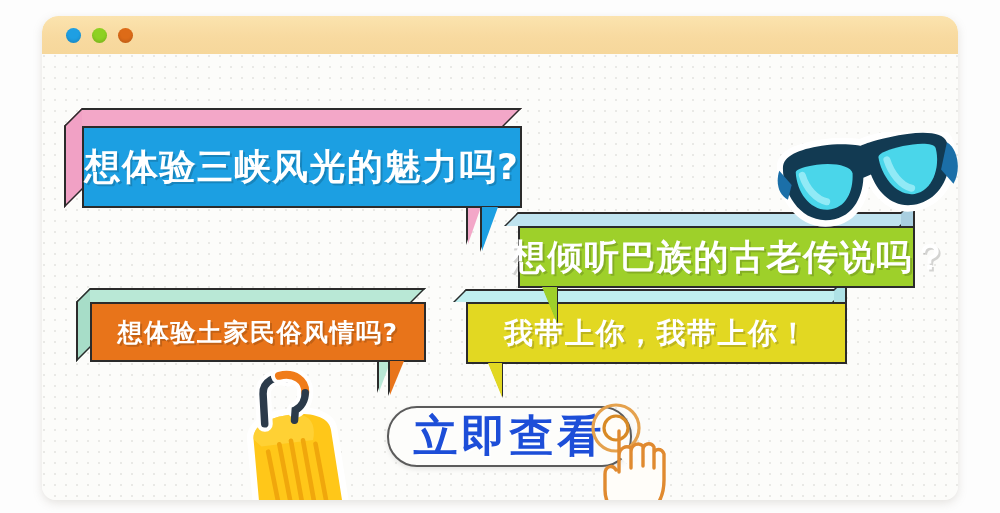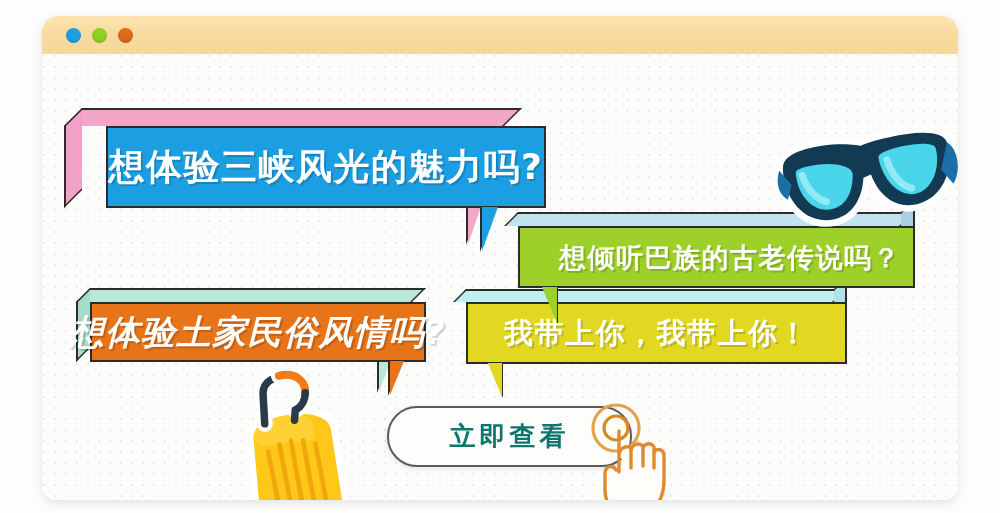--- a/index.html
+++ b/index.html
@@ -56,21 +56,21 @@
   }
   
   .slab{position:absolute;z-index:1;border:2.2px solid #2b2b2b;box-sizing:border-box;}
   .slab.top{}
   .slab.side{}
 
   
   .tail{position:absolute;z-index:4;}
 
   
-  #b1{left:40px;top:72px;padding-left:24px;}
+  #b1{left:40px;top:72px;}
   #b1 .body{width:440px;height:82px;background:#1c9fe2;}
   #b1 .body span{font-size:36px;}
   #b1 .slab.top{
     left:-18px;top:-18px;width:440px;height:18px;background:#f3a7c8;
     transform:skewX(-45deg);transform-origin:bottom left;border-bottom:none;
   }
   #b1 .slab.side{
     left:-18px;top:-18px;width:18px;height:82px;background:#f1a1c5;
     transform:skewY(-45deg);transform-origin:top right;border-right:none;
   }
@@ -81,39 +81,39 @@
   }
   #b1 .tailshadow{
     position:absolute;z-index:2;left:386px;top:78px;width:0;height:0;
     border-left:14px solid #f3a7c8;border-bottom:40px solid transparent;
     filter:drop-shadow(-1.6px 1.4px 0 #2b2b2b);
   }
 
   
   #b2{left:476px;top:172px;}
   #b2 .body{width:397px;height:62px;background:#9ed02a;}
-  #b2 .body span{font-size:27px;margin-left:27px;}
+  #b2 .body span{font-size:35px;margin-left:27px;}
   #b2 .slab.top{
     left:-14px;top:-14px;width:397px;height:14px;background:#bfe3ef;
     transform:skewX(-45deg);transform-origin:bottom left;border-bottom:none;
   }
   #b2 .slab.side{
     left:383px;top:-14px;width:14px;height:62px;background:#a9cfe0;
     transform:skewY(-45deg);transform-origin:top left;border-left:none;
   }
   #b2 .tail{
     left:24px;top:61px;width:0;height:0;
     border-right:15px solid #9ed02a;border-bottom:36px solid transparent;
     filter:drop-shadow(1.6px 1.4px 0 #2b2b2b);
   }
 
   
   #b3{left:48px;top:248px;}
   #b3 .body{width:336px;height:60px;background:#e8741a;}
-  #b3 .body span{font-size:34px;font-style:italic;}
+  #b3 .body span{font-size:25px;}
   #b3 .slab.top{
     left:-14px;top:-14px;width:336px;height:14px;background:#b9e8d6;
     transform:skewX(-45deg);transform-origin:bottom left;border-bottom:none;
   }
   #b3 .slab.side{
     left:-14px;top:-14px;width:14px;height:60px;background:#a7ddc8;
     transform:skewY(-45deg);transform-origin:top right;border-right:none;
   }
   #b3 .tail{
     left:300px;top:59px;width:0;height:0;
@@ -148,21 +148,21 @@
   #cta{
     position:absolute;left:345px;top:352px;
     width:241px;height:57px;
     border:2.2px solid #5b5b5b;border-radius:30px;
     background:#fdfdfb;
     display:flex;align-items:center;justify-content:center;
     box-shadow:0 2px 5px rgba(0,0,0,.10);
     z-index:6;
   }
   #cta span{
-    font-size:26px;font-weight:bold;color:#0f766e;letter-spacing:4px;
+    font-size:44px;font-weight:bold;color:#1d4ed8;letter-spacing:4px;
     text-shadow:1.5px 1.5px 0 rgba(255,255,255,.8);
   }
 
   
   #hand{position:absolute;left:537px;top:344px;z-index:8;}
 
   
   #glasses{position:absolute;left:735px;top:78px;z-index:7;}
   #suitcase{position:absolute;left:182px;top:316px;z-index:7;}
 </style>

